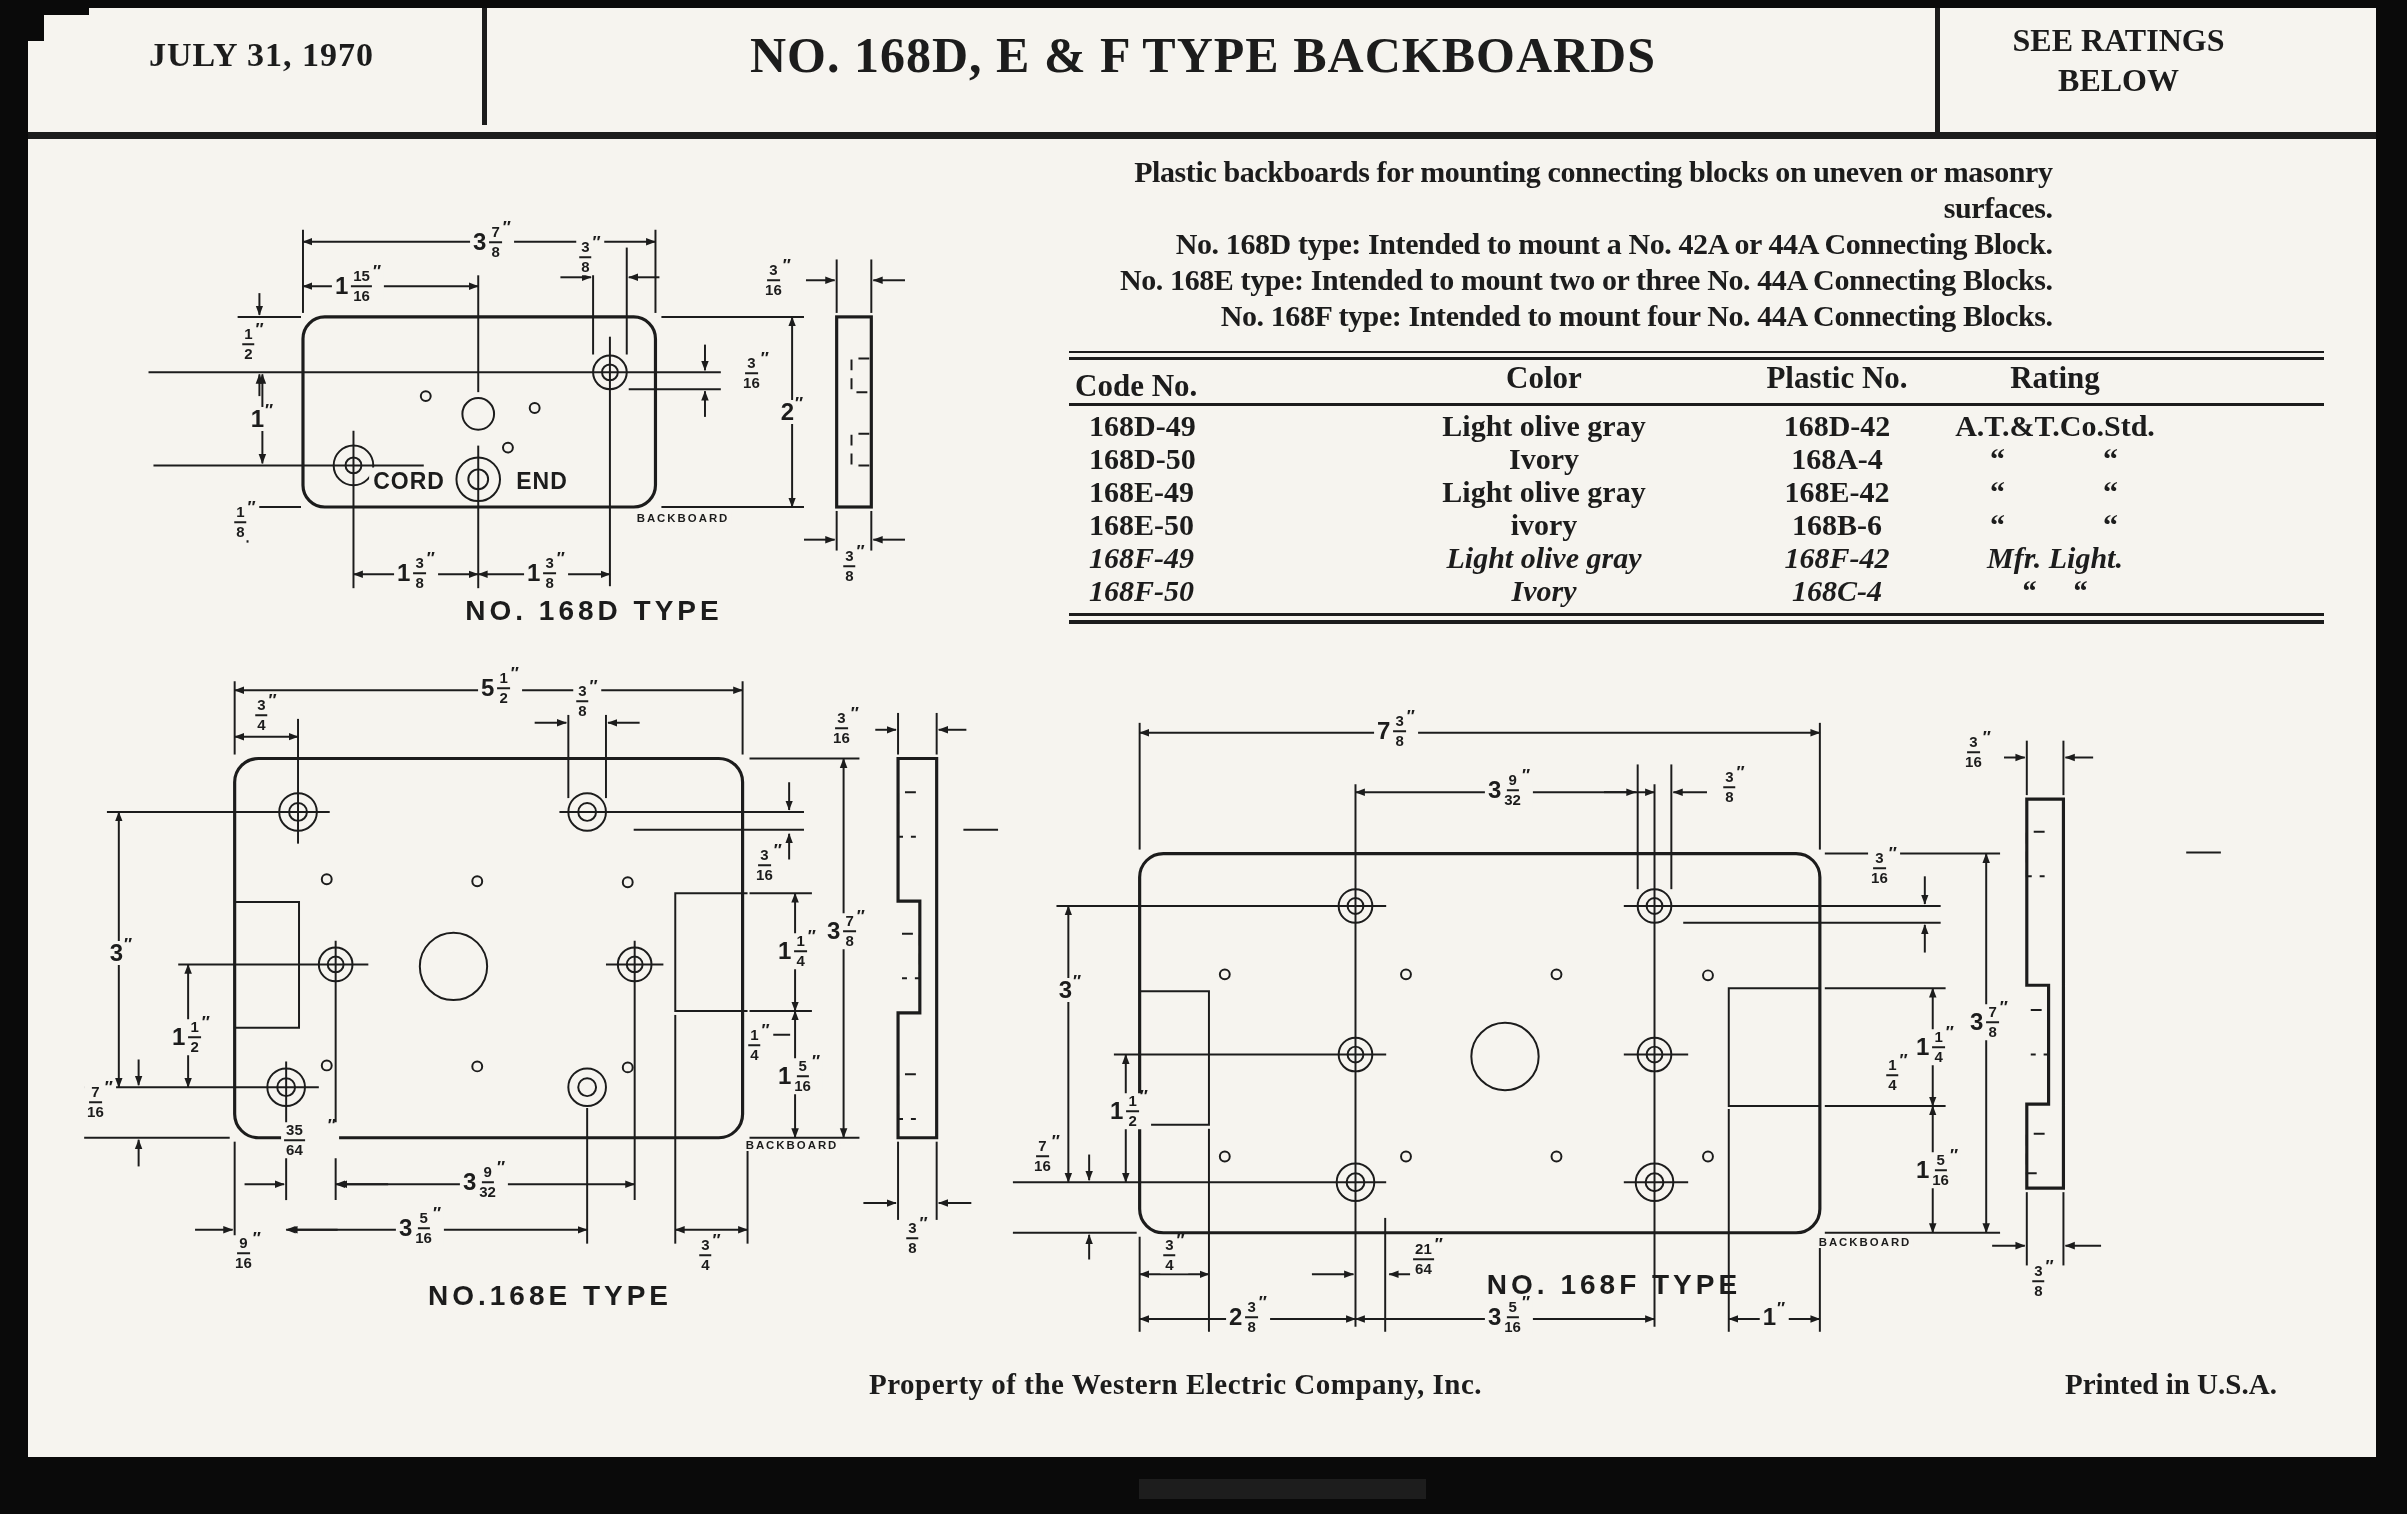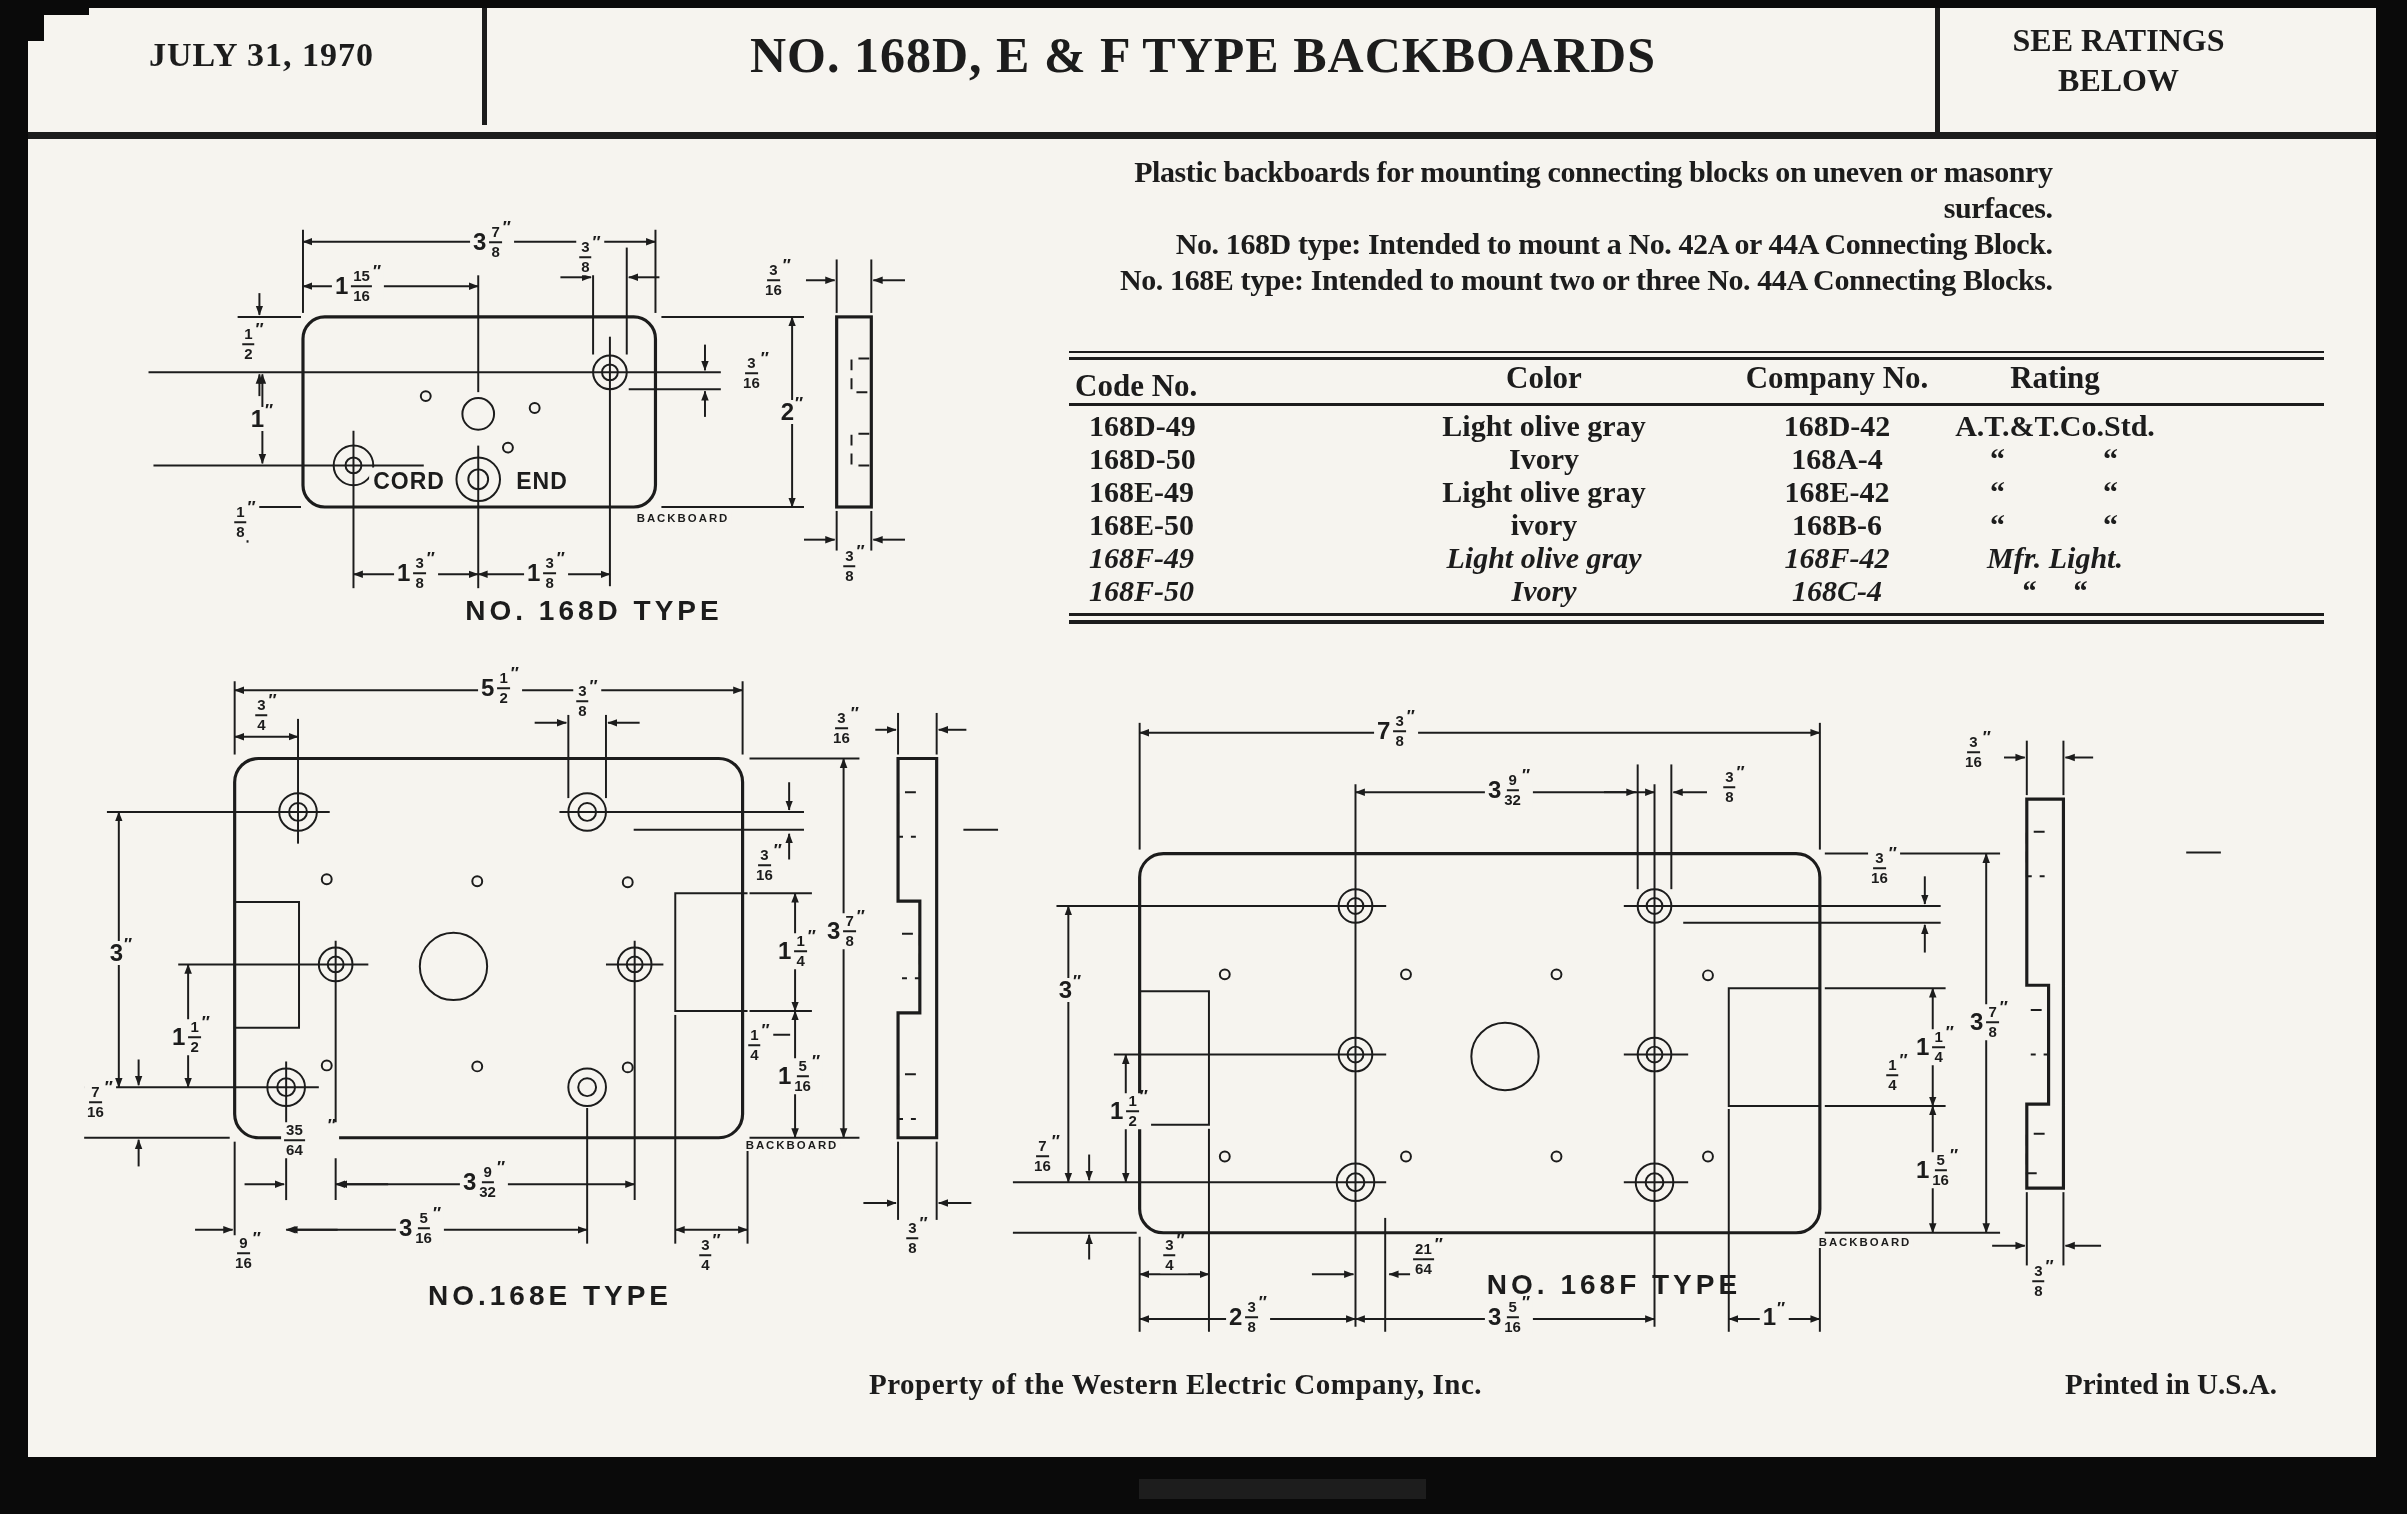--- a/index.html
+++ b/index.html
@@ -81,29 +81,30 @@
   <div>SEE RATINGS</div>
   <div>BELOW</div>
 </div>
 <div class="hrule"></div>
 
 <div class="desc">
   <div>Plastic backboards for mounting connecting blocks on uneven or masonry</div>
   <div class="indent">surfaces.</div>
   <div>No. 168D type: Intended to mount a No. 42A or 44A Connecting Block.</div>
   <div>No. 168E type: Intended to mount two or three No. 44A Connecting Blocks.</div>
+  <div>No. 168F type: Intended to mount four No. 44A Connecting Blocks.</div>
 </div>
 
 <div class="ratetable">
   <div class="trule" style="top:3px;height:2px;"></div>
   <div class="trule" style="top:9px;height:3px;"></div>
   <div class="t-head t-grid">
     <span class="h-code">Code No.</span>
     <span class="c-mid">Color</span>
-    <span class="c-mid">Company No.</span>
+    <span class="c-mid">Plastic No.</span>
     <span class="c-mid">Rating</span>
     <span></span>
   </div>
   <div class="trule" style="top:55px;height:3px;"></div>
   <div class="t-rows">
     <div class="t-row t-grid">
       <span class="c-code">168D-49</span>
       <span class="c-mid">Light olive gray</span>
       <span class="c-mid">168D-42</span>
       <span class="c-mid">A.T.&amp;T.Co.Std.</span>

